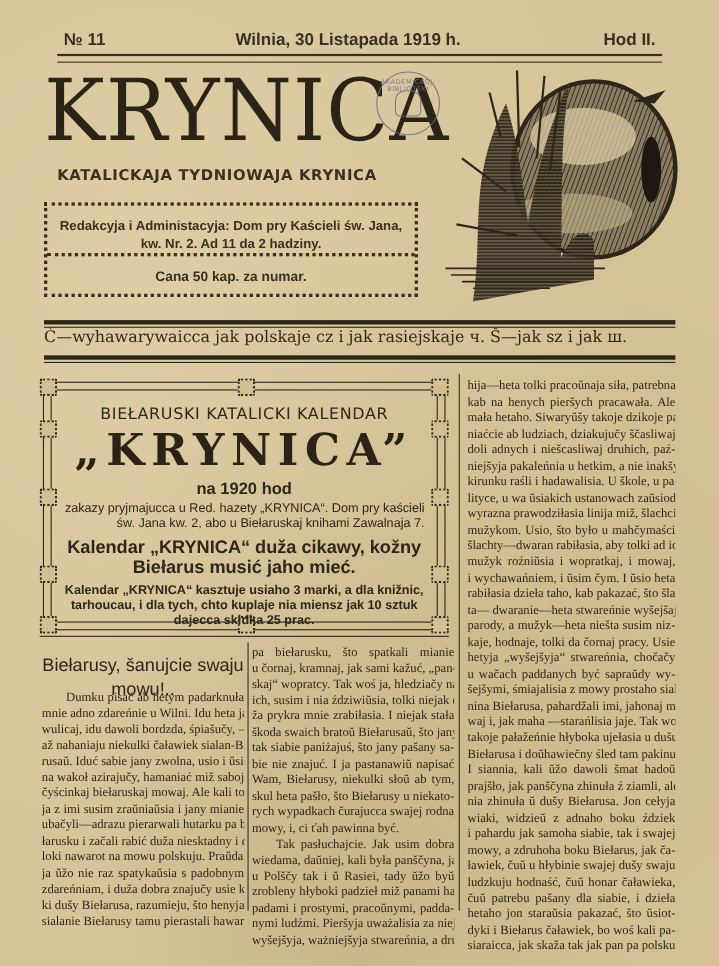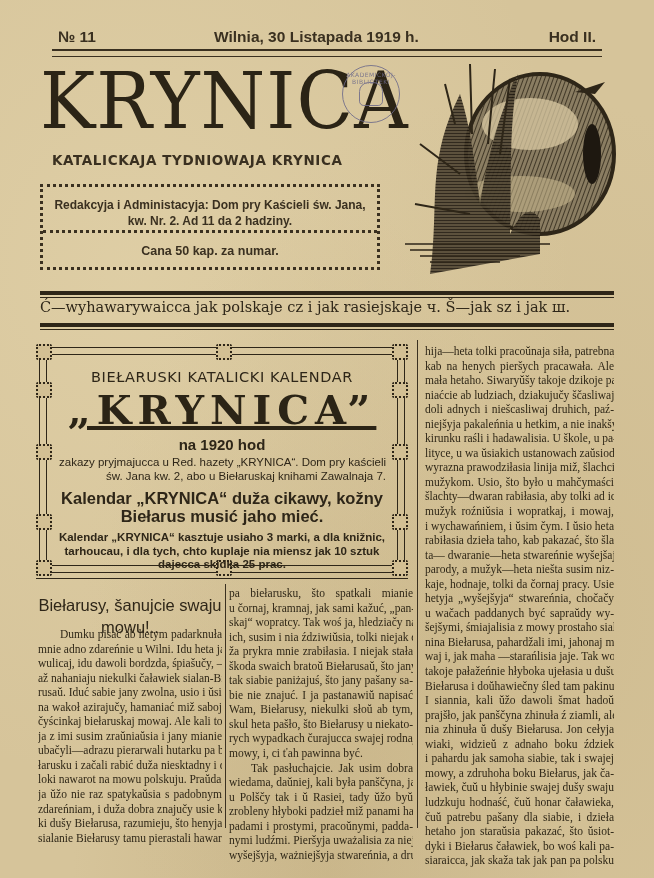--- a/index.html
+++ b/index.html
@@ -42,21 +42,21 @@
   .pron { left: 40px; top: 299px; width: 574px; text-align: left; font-family: "DejaVu Serif", serif; font-size: 14.5px; color: #2e2618; }
 
   
   .ad { left: 36px; top: 344px; width: 372px; height: 232px; }
   .ad .frame-top, .ad .frame-bot { position: absolute; left: 10px; right: 10px; height: 6px; border-top: 1.5px solid #2e2618; border-bottom: 1.5px solid #2e2618; }
   .ad .frame-top { top: 3px; } .ad .frame-bot { bottom: 3px; }
   .ad .frame-l, .ad .frame-r { position: absolute; top: 10px; bottom: 10px; width: 6px; border-left: 1.5px solid #2e2618; border-right: 1.5px solid #2e2618; }
   .ad .frame-l { left: 3px; } .ad .frame-r { right: 3px; }
   .knot { position: absolute; width: 12px; height: 12px; border: 2px dotted #2e2618; border-radius: 2px; background: #d2bf93; }
   .ad .t1 { position: absolute; left: 0; top: 25px; width: 100%; text-align: center; font-family: "DejaVu Sans", sans-serif; font-size: 14.5px; letter-spacing: 0.6px; color: #2e2618; }
-  .ad .t2 { position: absolute; left: 0; top: 42px; width: 100%; text-align: center; font-family: "DejaVu Serif", serif; font-weight: bold; font-size: 40px; letter-spacing: 6px; color: #2b2416; text-decoration: underline; }
+  .ad .t2 { position: absolute; left: 0; top: 42px; width: 100%; text-align: center; font-family: "DejaVu Serif", serif; font-weight: bold; font-size: 40px; letter-spacing: 6px; color: #2b2416; }
   .ad .t3 { position: absolute; left: 0; top: 92px; width: 100%; text-align: center; font-family: "Liberation Sans", sans-serif; font-weight: bold; font-size: 15px; color: #2e2618; }
   .ad .t4 { position: absolute; left: 22px; right: 22px; top: 111px; text-align: right; font-family: "Liberation Sans", sans-serif; font-size: 11.5px; line-height: 14px; color: #2e2618; }
   .ad .t5 { position: absolute; left: 18px; right: 18px; top: 145px; text-align: center; font-family: "Liberation Sans", sans-serif; font-weight: bold; font-size: 16.5px; line-height: 18px; color: #2e2618; }
   .ad .t6 { position: absolute; left: 22px; right: 22px; top: 187px; text-align: center; font-family: "Liberation Sans", sans-serif; font-weight: bold; font-size: 11.5px; line-height: 13.5px; color: #2e2618; }
 
   .col-rule { width: 1px; background: #3a3020; }
 
   .article-title { left: 36px; top: 583px; width: 188px; text-align: center; font-family: "Liberation Sans", sans-serif; font-size: 16.5px; line-height: 22px; color: #2e2618; margin-top: 11px; }
   .colbody { font-family: "Liberation Serif", serif; font-size: 11.5px; line-height: 14.55px; color: #2f2717; text-align: justify; }
   .col1 { left: 38px; top: 627px; width: 184px; }

